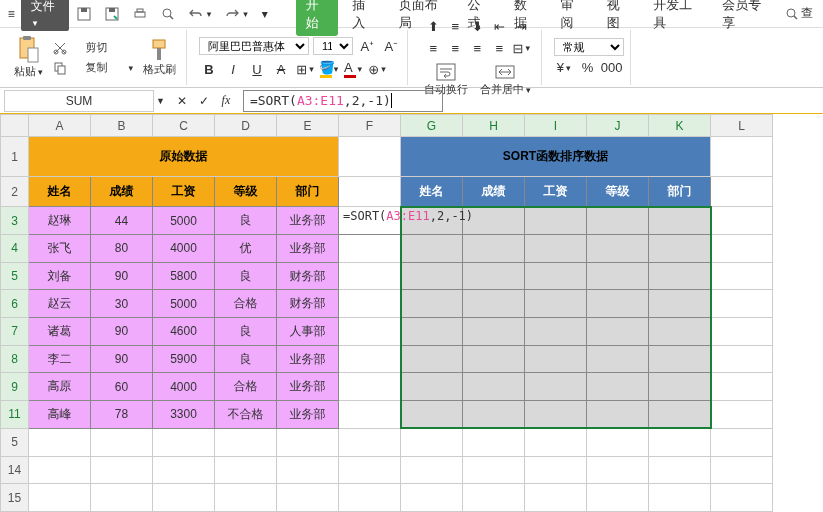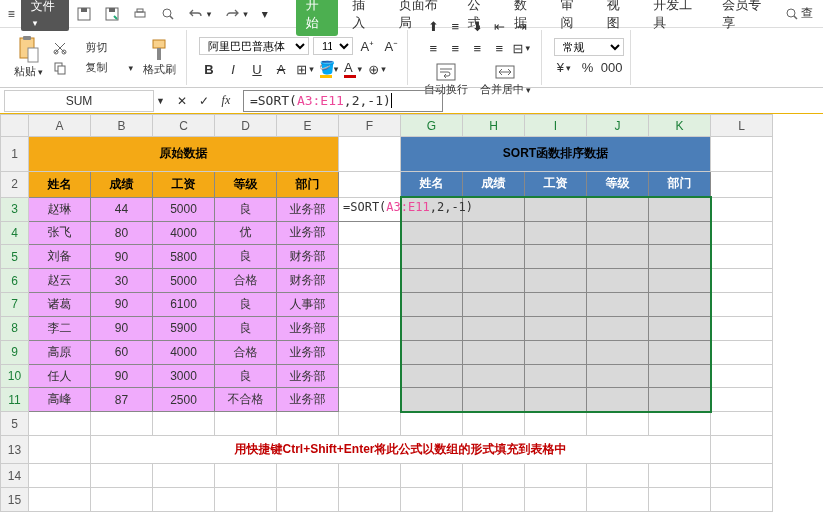--- a/index.html
+++ b/index.html
@@ -370,21 +370,21 @@
           <td class="data-cell-grey"></td>
           <td class="data-cell-grey"></td>
           <td class="data-cell-grey"></td>
           <td class="data-cell-grey green-border-r"></td>
           <td class=""></td>
         </tr>
         <tr>
           <th class="row-header active">7</th>
           <td class="data-cell">诸葛</td>
           <td class="data-cell">90</td>
-          <td class="data-cell">6100</td>
+          <td class="data-cell">4600</td>
           <td class="data-cell">良</td>
           <td class="data-cell">人事部</td>
           <td class=""></td>
           <td class="data-cell-grey green-border-l"></td>
           <td class="data-cell-grey"></td>
           <td class="data-cell-grey"></td>
           <td class="data-cell-grey"></td>
           <td class="data-cell-grey green-border-r"></td>
           <td class=""></td>
         </tr>
@@ -412,39 +412,24 @@
           <td class="data-cell">业务部</td>
           <td class=""></td>
           <td class="data-cell-grey green-border-l"></td>
           <td class="data-cell-grey"></td>
           <td class="data-cell-grey"></td>
           <td class="data-cell-grey"></td>
           <td class="data-cell-grey green-border-r"></td>
           <td class=""></td>
         </tr>
         <tr>
-          <th class="row-header active">10</th>
-          <td class="data-cell">任人</td>
-          <td class="data-cell">90</td>
-          <td class="data-cell">3000</td>
-          <td class="data-cell">良</td>
-          <td class="data-cell">业务部</td>
-          <td class=""></td>
-          <td class="data-cell-grey green-border-l"></td>
-          <td class="data-cell-grey"></td>
-          <td class="data-cell-grey"></td>
-          <td class="data-cell-grey"></td>
-          <td class="data-cell-grey green-border-r"></td>
-          <td class=""></td>
-        </tr>
-        <tr>
           <th class="row-header active">11</th>
           <td class="data-cell">高峰</td>
-          <td class="data-cell">87</td>
-          <td class="data-cell">2500</td>
+          <td class="data-cell">78</td>
+          <td class="data-cell">3300</td>
           <td class="data-cell">不合格</td>
           <td class="data-cell">业务部</td>
           <td class=""></td>
           <td class="data-cell-grey green-border-bl"></td>
           <td class="data-cell-grey green-border-b"></td>
           <td class="data-cell-grey green-border-b"></td>
           <td class="data-cell-grey green-border-b"></td>
           <td class="data-cell-grey green-border-br"></td>
           <td class=""></td>
         </tr>
@@ -456,26 +441,20 @@
           <td class=""></td>
           <td class=""></td>
           <td class=""></td>
           <td class=""></td>
           <td class=""></td>
           <td class=""></td>
           <td class=""></td>
           <td class=""></td>
           <td class=""></td>
         </tr>
-        <tr style="height:26px">
-          <th class="row-header">13</th>
-          <td></td>
-          <td colspan="10" class="hint-text">用快捷键Ctrl+Shift+Enter将此公式以数组的形式填充到表格中</td>
-          <td></td>
-        </tr>
         <tr>
           <th class="row-header">14</th>
           <td class=""></td>
           <td class=""></td>
           <td class=""></td>
           <td class=""></td>
           <td class=""></td>
           <td class=""></td>
           <td class=""></td>
           <td class=""></td>

